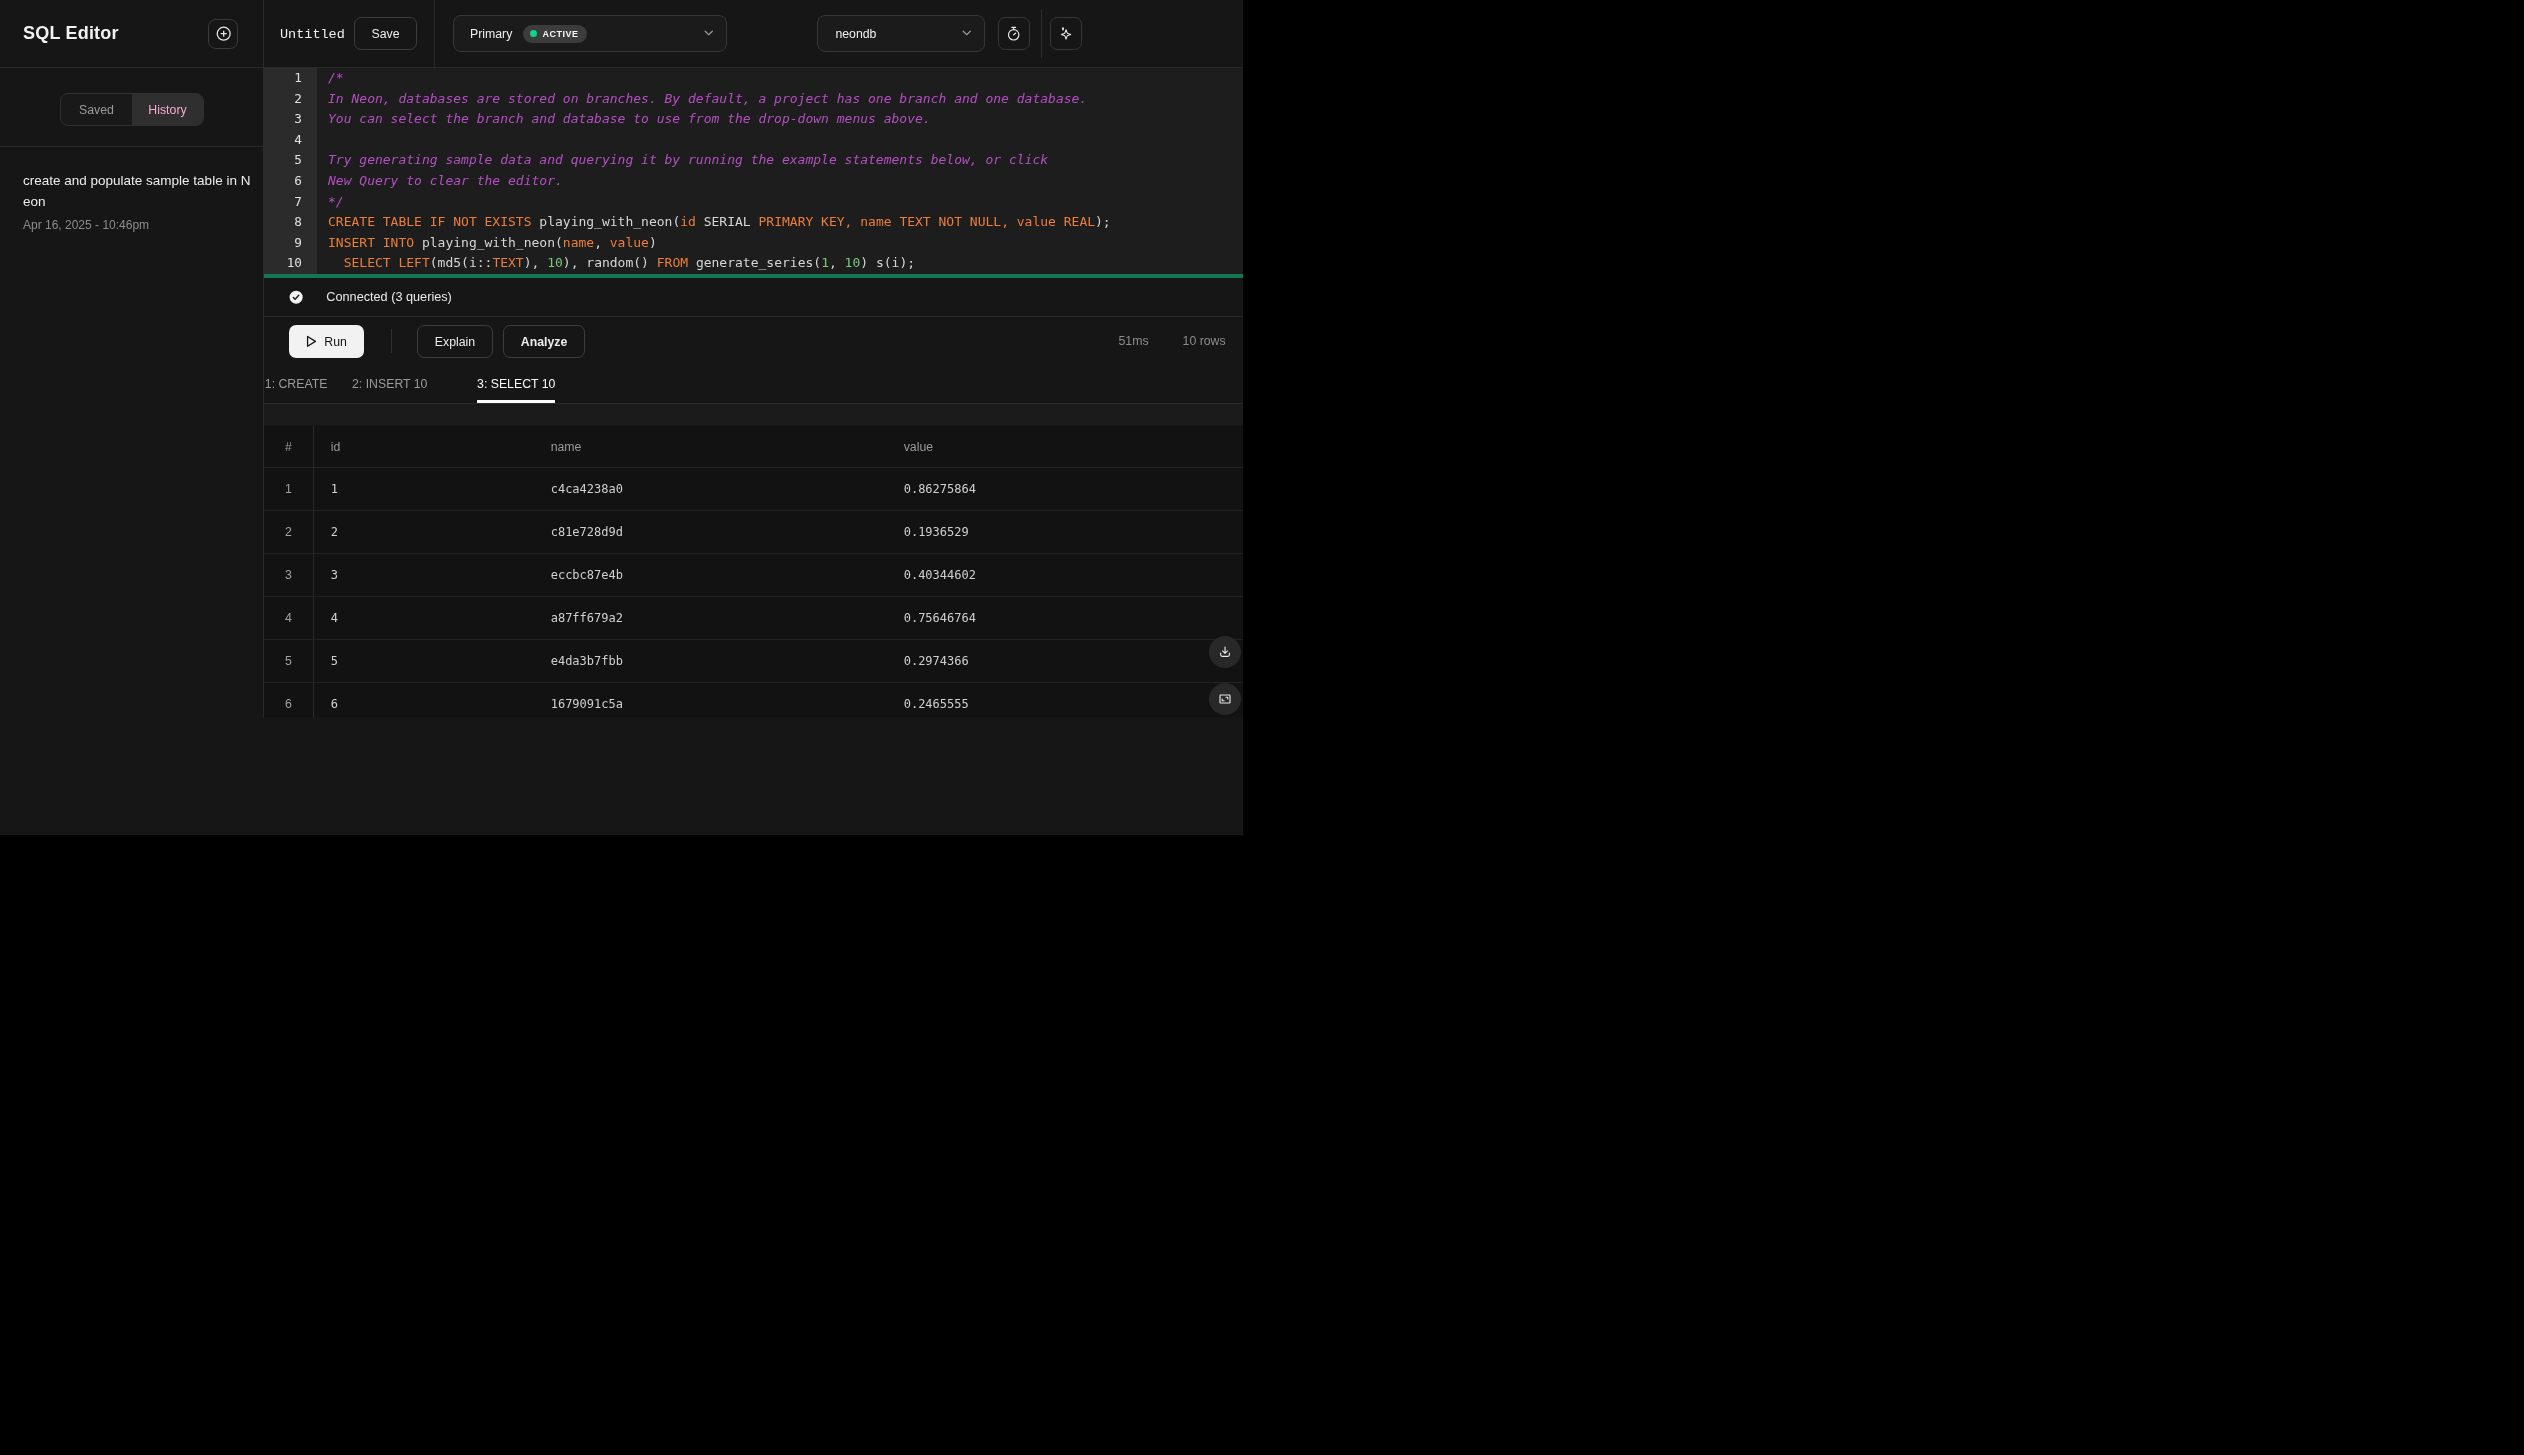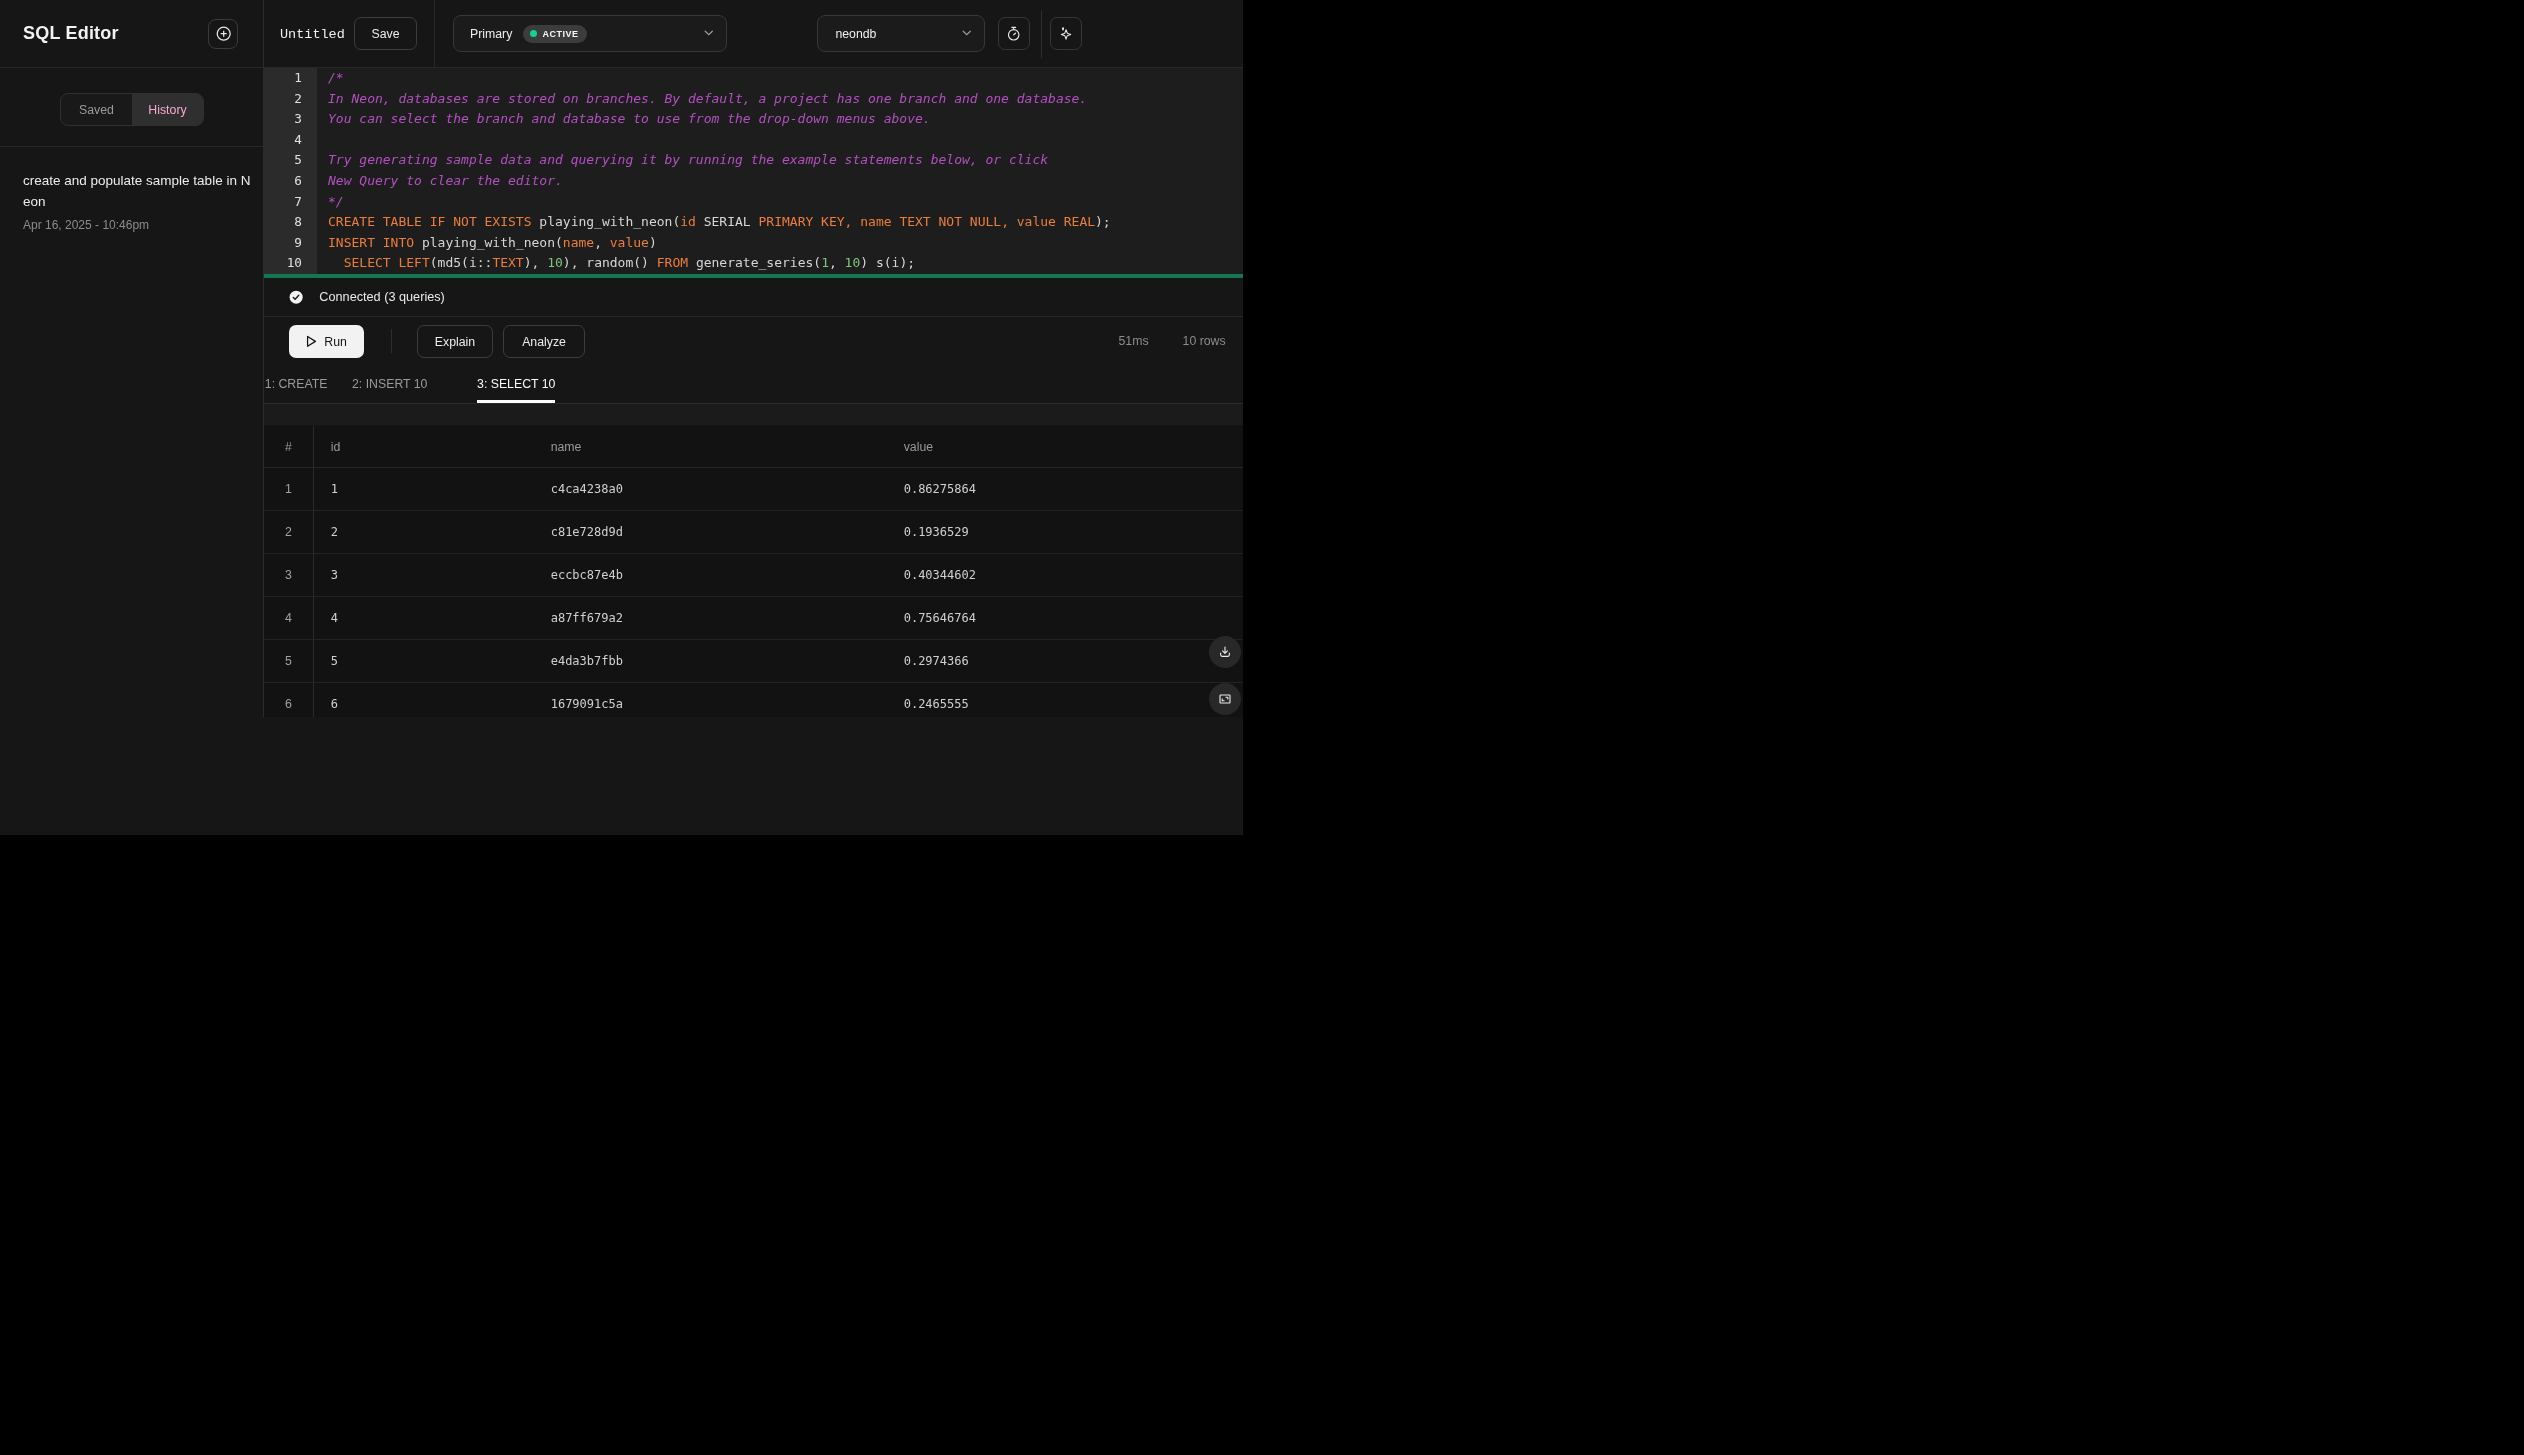--- a/index.html
+++ b/index.html
@@ -56,27 +56,27 @@
   .lc { padding-left:11px; font-size:13px; white-space:pre; color:#d6d6d6; }
   .tok-c { color:#b44fc2; font-style:italic; }
   .tok-k { color:#ed7d3a; }
   .tok-n { color:#7dc87d; }
   .tok-p { color:#d6d6d6; }
   .green-bar { position:absolute; left:0; top:274px; width:100%; height:4px; background:#157652; }
   
   .connected { position:absolute; left:0; top:278px; width:100%; height:39px; border-bottom:0.8px solid #282828;
     display:flex; align-items:center; }
   .check-ic { margin-left:25px; display:flex; }
-  .connected-text { margin-left:16px; font-size:12.7px; color:#eaeaea; }
+  .connected-text { margin-left:23px; font-size:12.7px; color:#eaeaea; }
   .actions { position:absolute; left:0; top:317px; width:100%; height:47px; }
   .run-btn { position:absolute; left:25px; top:8px; width:75px; height:33px; background:#f2f2f2;
     border:none; color:#141414; font-weight:500; }
   .ac-vdiv { position:absolute; left:127px; top:12px; width:0.8px; height:24px; background:#2e2e2e; }
   .explain-btn { position:absolute; left:153px; top:8px; width:76px; height:33px; }
-  .analyze-btn { position:absolute; left:239px; top:8px; width:82px; height:33px; }
+  .analyze-btn { position:absolute; left:239px; top:8px; width:82px; height:33px;font-weight:bold; }
   .timing { position:absolute; right:17.4px; top:0; height:47px; display:flex; align-items:center; gap:34px;
     font-size:12.3px; color:#8c8c8c; }
   
   .tabs { position:absolute; left:0; top:364px; width:100%; height:40px; border-bottom:0.8px solid #2b2b2b;
     display:flex; gap:24.6px; padding-left:0.8px; }
   .tab { position:relative; display:flex; align-items:center; font-size:12.3px; color:#9b9b9b; cursor:pointer; }
   .tab.active { color:#fafafa;margin-left:25px; }
   .tab.active::after { content:""; position:absolute; left:0; right:0; bottom:0; height:2.8px; background:#ffffff; }
   .band { position:absolute; left:0; top:404px; width:100%; height:21.4px; background:#1b1b1b; }
   

